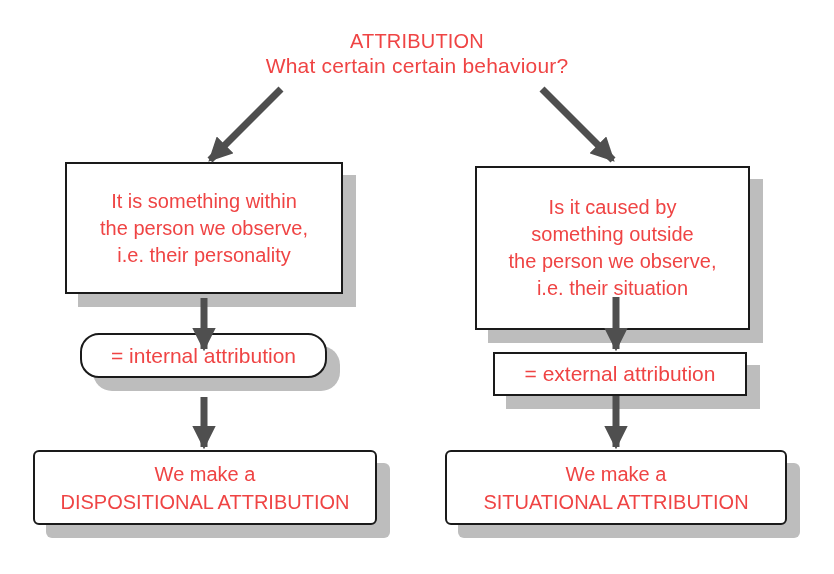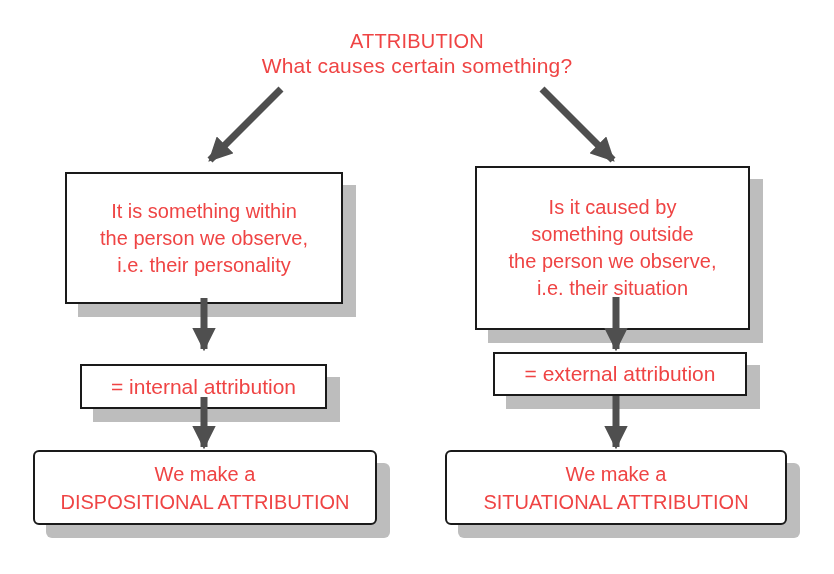--- a/index.html
+++ b/index.html
@@ -38,28 +38,28 @@
     align-items: center;
     justify-content: center;
     text-align: center;
     white-space: pre-line;
     z-index: 1;
   }
   .q-box {
     font-size: 20px;
     line-height: 27px;
   }
-  #left-question-box  { left: 65px;  top: 172px; width: 278px; height: 132px; }
+  #left-question-box  { left: 65px;  top: 162px; width: 278px; height: 132px; }
   #right-question-box { left: 468px; top: 166px; width: 275px; height: 164px; margin-left: 7px; }
 
   .label-box {
     font-size: 21px;
     line-height: 24px;
   }
-  #internal-attribution-box { left: 80px;  top: 364px; width: 247px; height: 45px; }
+  #internal-attribution-box { left: 80px;  top: 333px; width: 247px; height: 45px; border-radius: 19px; }
   #external-attribution-box { left: 493px; top: 352px; width: 254px; height: 44px; }
 
   .concl-box {
     font-size: 20px;
     line-height: 28px;
     border-radius: 6px;
   }
   #dispositional-conclusion-box { left: 33px;  top: 450px; width: 344px; height: 75px; }
   #situational-conclusion-box   { left: 445px; top: 450px; width: 342px; height: 75px; }
 
@@ -71,21 +71,21 @@
     pointer-events: none;
   }
 </style>
 </head>
 <body>
 
 <div id="canvas">
 
   <div class="title" id="diagram-title">ATTRIBUTION</div>
 
-  <div class="title" id="diagram-subtitle">What causes certain something?</div>
+  <div class="title" id="diagram-subtitle">What certain certain behaviour?</div>
 
   <div class="box q-box" id="left-question-box">It is something within
 the person we observe,
 i.e. their personality</div>
 
   <div class="box q-box" id="right-question-box">Is it caused by
 something outside
 the person we observe,
 i.e. their situation</div>
 

